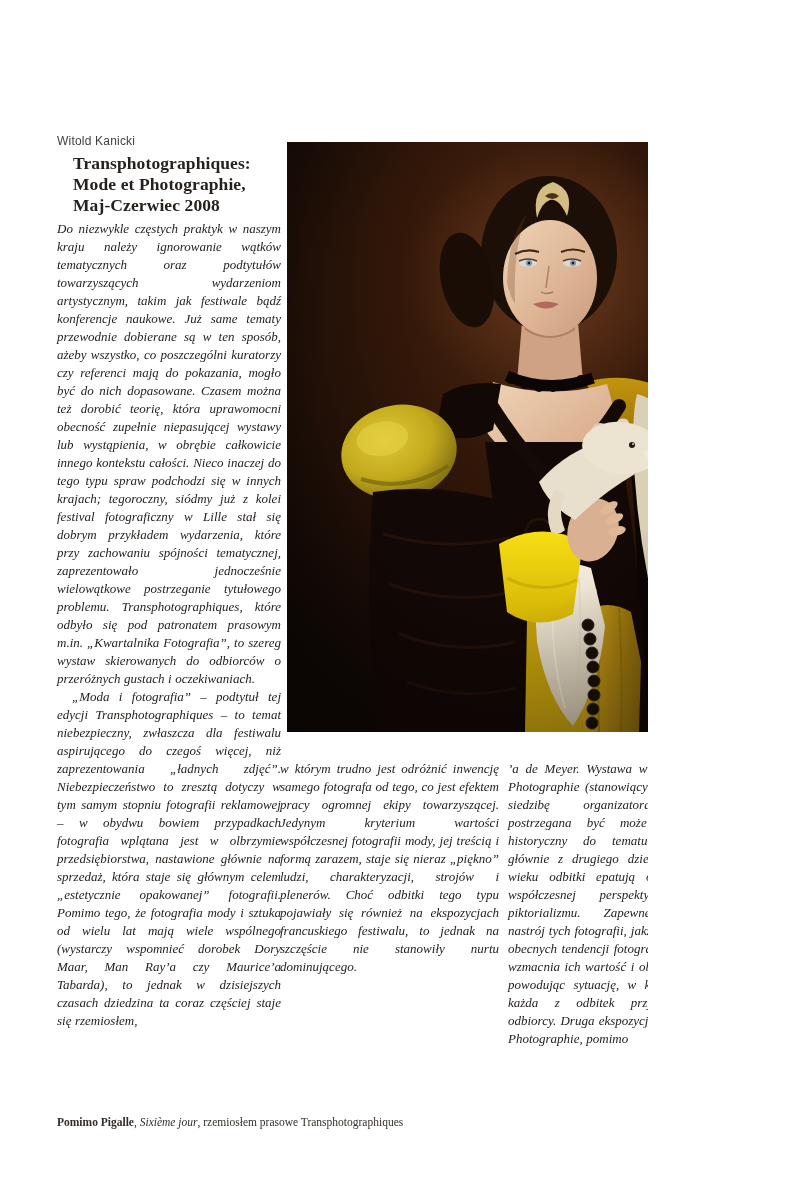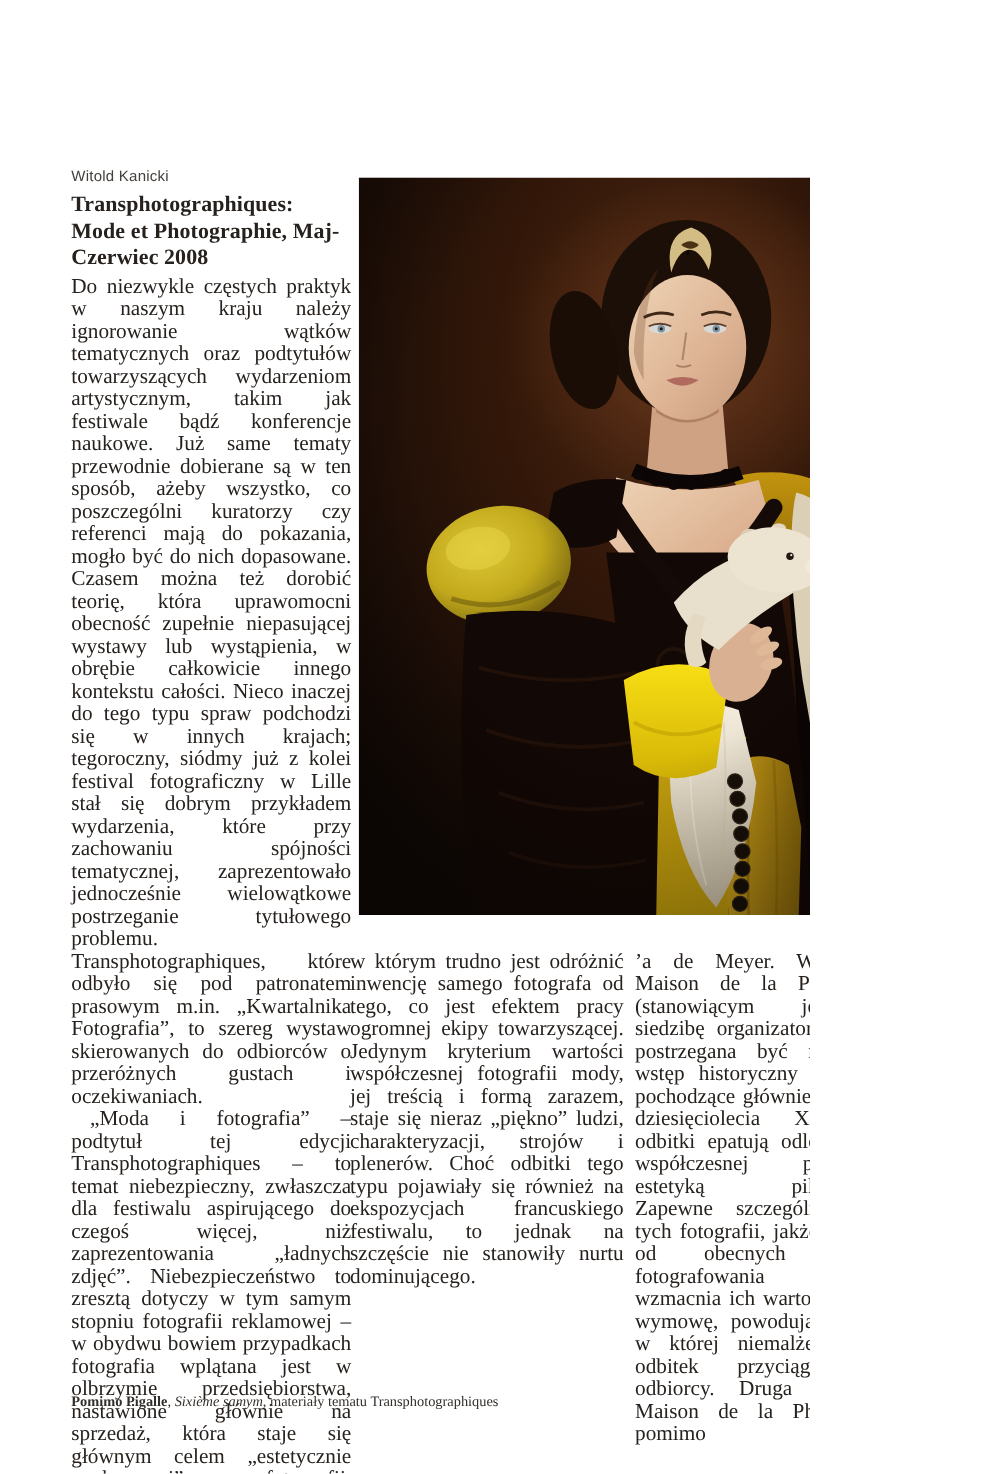--- a/index.html
+++ b/index.html
@@ -18,25 +18,25 @@
   .col-left{position:absolute; left:57px; top:133px; width:224px;}
   .col-mid{position:absolute; left:280px; top:760px; width:219px;}
   .col-right{position:absolute; left:508px; top:760px; width:221px;}
   .author{
     font-family:"Liberation Sans", sans-serif;
     font-size:12px; line-height:16px; color:var(--c-author,#44403c);
     margin:0 0 4px 0; letter-spacing:.2px;
   }
   .title{
     font-size:17.5px; line-height:21px; font-weight:bold;
-    margin:0 0 4px 0; letter-spacing:.1px;
+    margin:0 0 4px 16px; letter-spacing:.1px;
   }
   p.body{
-    font-size:17px; line-height:18px; text-align:justify;
-    margin:0; word-spacing:.02em;
+    font-size:13px; line-height:18px; text-align:justify;
+    margin:0; word-spacing:.02em;font-style:italic;
   }
   p.body.indent{text-indent:15px;}
   .photo{
     position:absolute; left:287px; top:142px; width:440px; height:590px;
   }
   .photo svg{display:block; width:440px; height:590px;}
   .caption{
     position:absolute; left:57px; top:1115px; width:600px;
     font-size:11.5px; line-height:15px; color:#332e29;
   }
@@ -236,15 +236,15 @@
   </figure>
 
   <div class="col-mid">
     <p class="body">w którym trudno jest odróżnić inwencję samego fotografa od tego, co jest efektem pracy ogromnej ekipy towarzyszącej. Jedynym kryterium wartości współczesnej fotografii mody, jej treścią i formą zarazem, staje się nieraz „piękno” ludzi, charakteryzacji, strojów i plenerów. Choć odbitki tego typu pojawiały się również na ekspozycjach francuskiego festiwalu, to jednak na szczęście nie stanowiły nurtu dominującego.</p>
   </div>
 
   <div class="col-right">
     <p class="body">’a de Meyer. Wystawa w Maison de la Photographie (stanowiącym jednocześnie siedzibę organizatora imprezy) postrzegana być może jako wstęp historyczny do tematu: pochodzące głównie z drugiego dziesięciolecia XX wieku odbitki epatują odległą wobec współczesnej perspektywy estetyką piktorializmu. Zapewne szczególny nastrój tych fotografii, jakże odmienny od obecnych tendencji fotografowania mody, wzmacnia ich wartość i obecną wymowę, powodując sytuację, w której niemalże każda z odbitek przyciąga wzrok odbiorcy. Druga ekspozycja Maison de la Photographie, pomimo</p>
   </div>
 
-  <div class="caption"><span class="artist">Pomimo Pigalle</span><span>, </span><span class="work">Sixième samym</span><span>, materiały tematu Transphotographiques</span></div>
+  <div class="caption"><span class="artist">Pomimo Pigalle</span><span>, </span><span class="work">Sixième jour</span><span>, rzemiosłem prasowe Transphotographiques</span></div>
 
 </div>
 
 </body></html>

